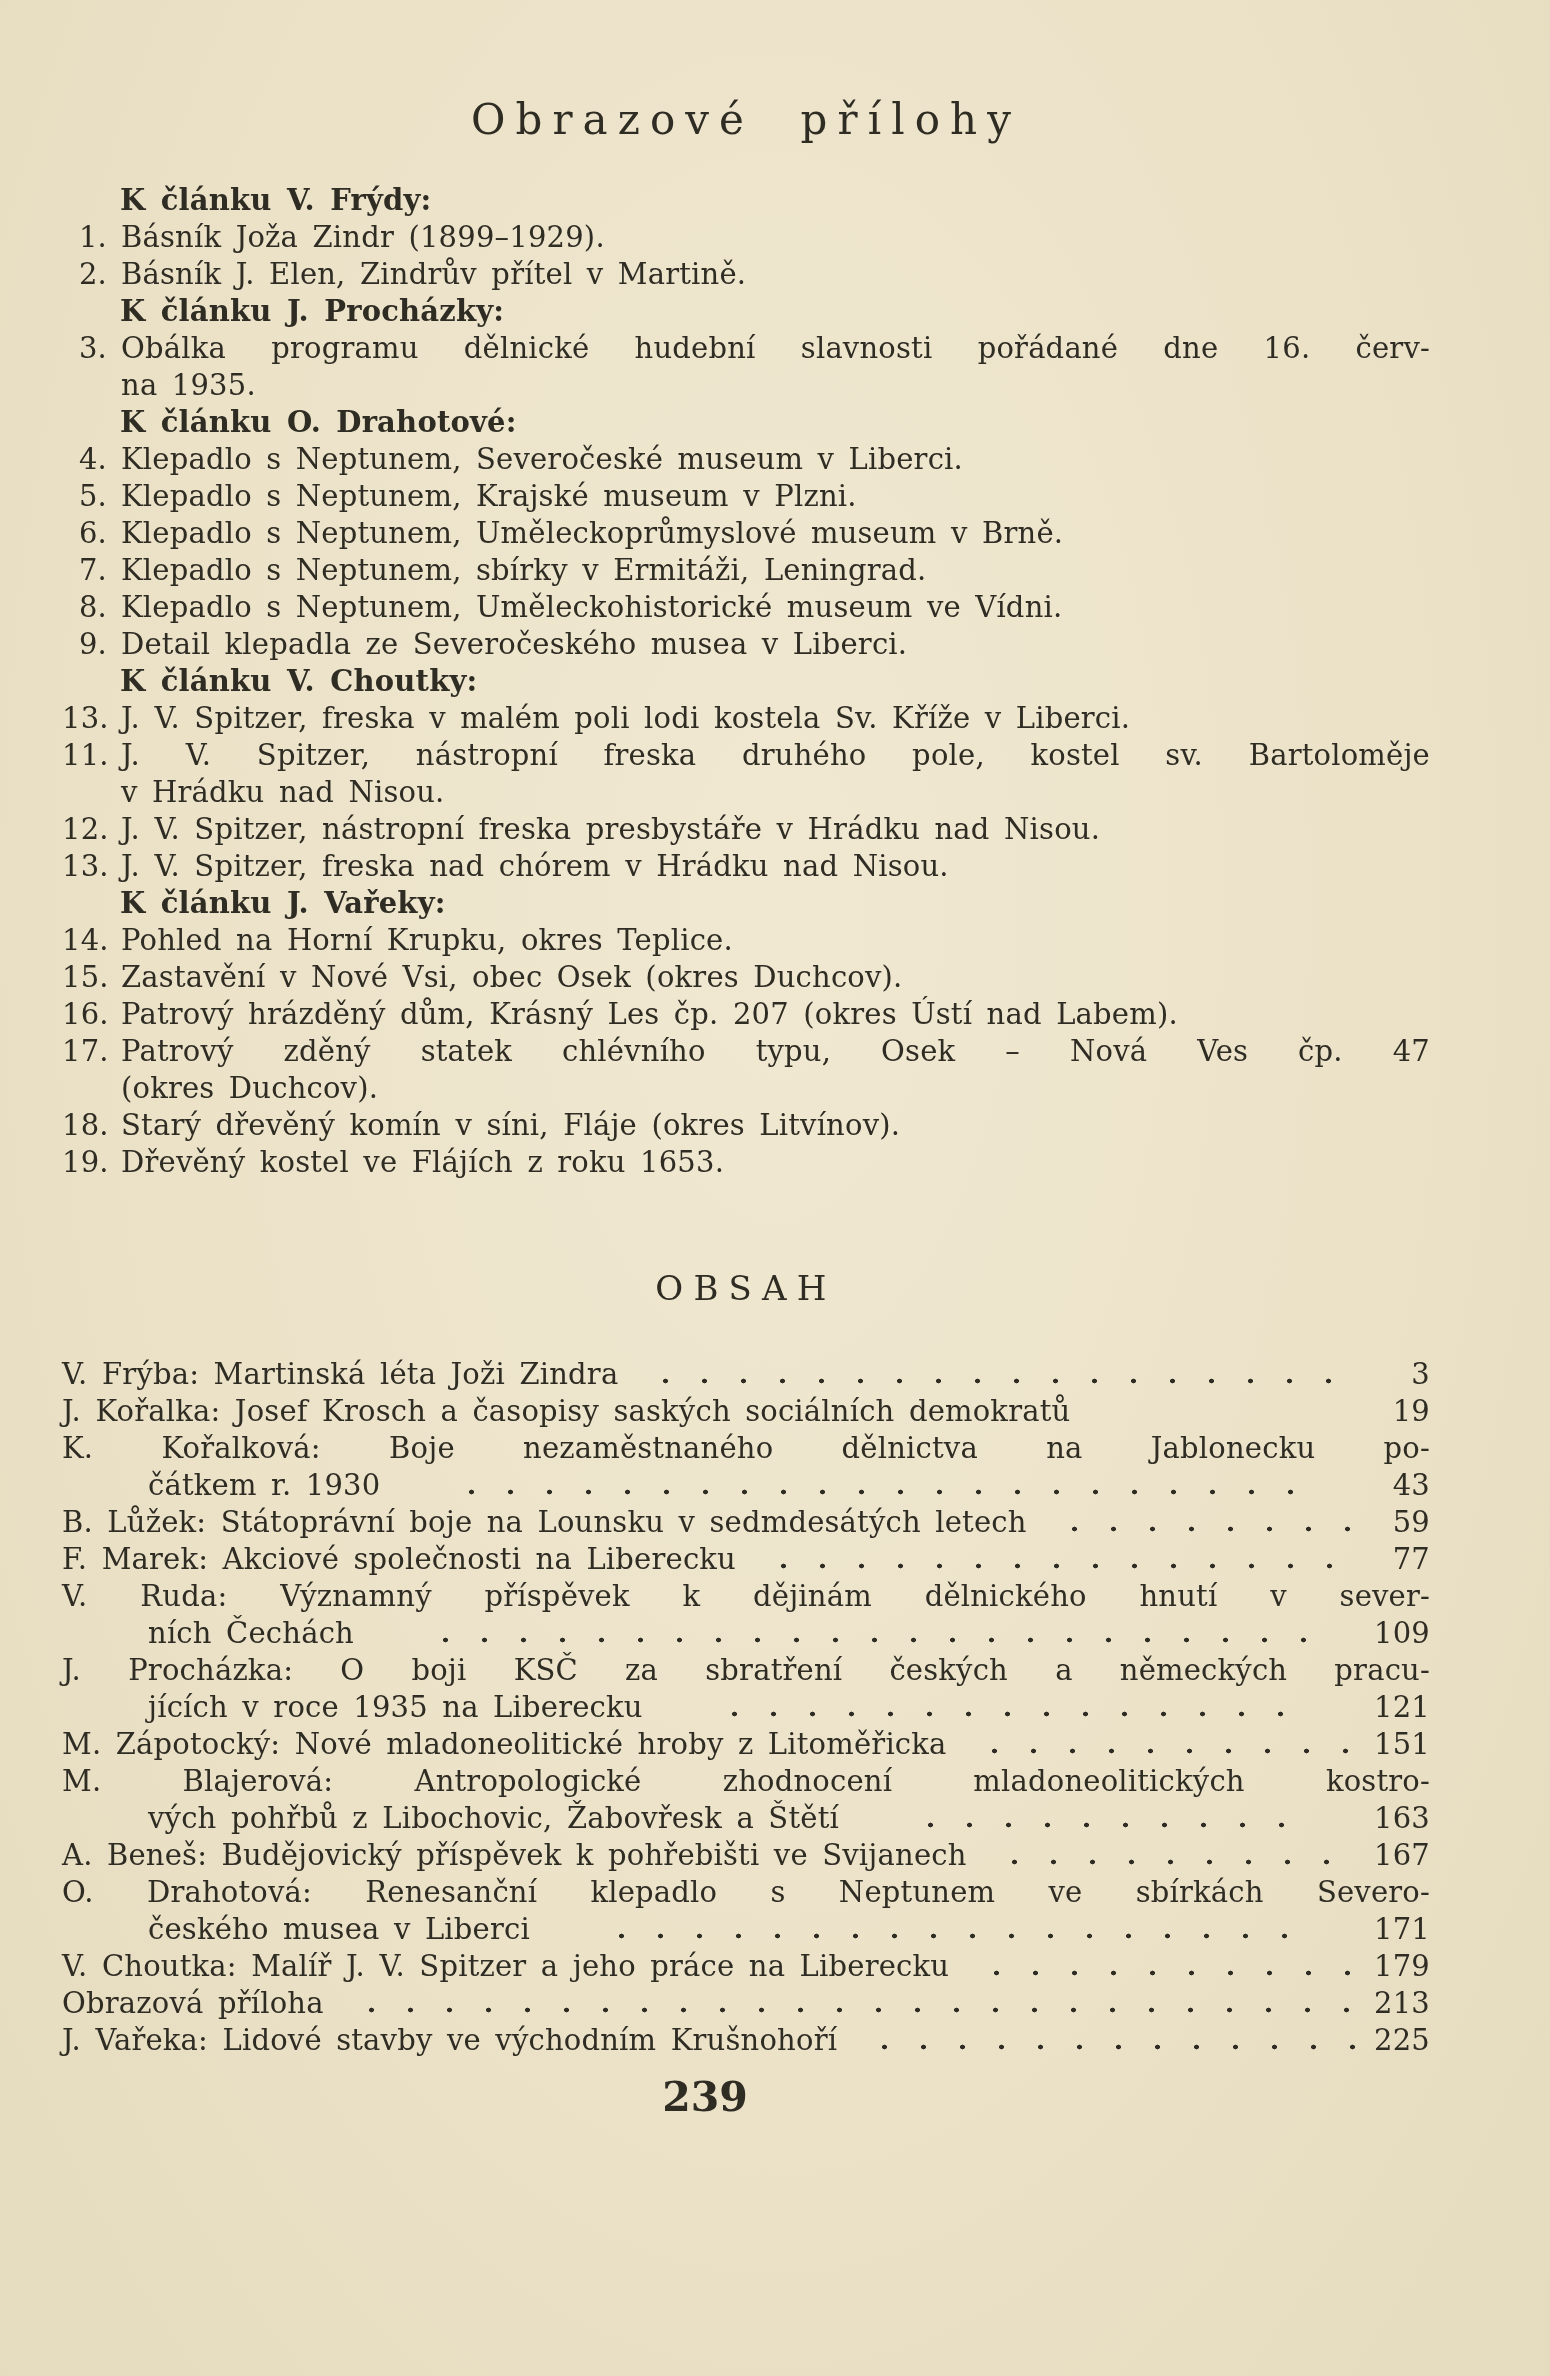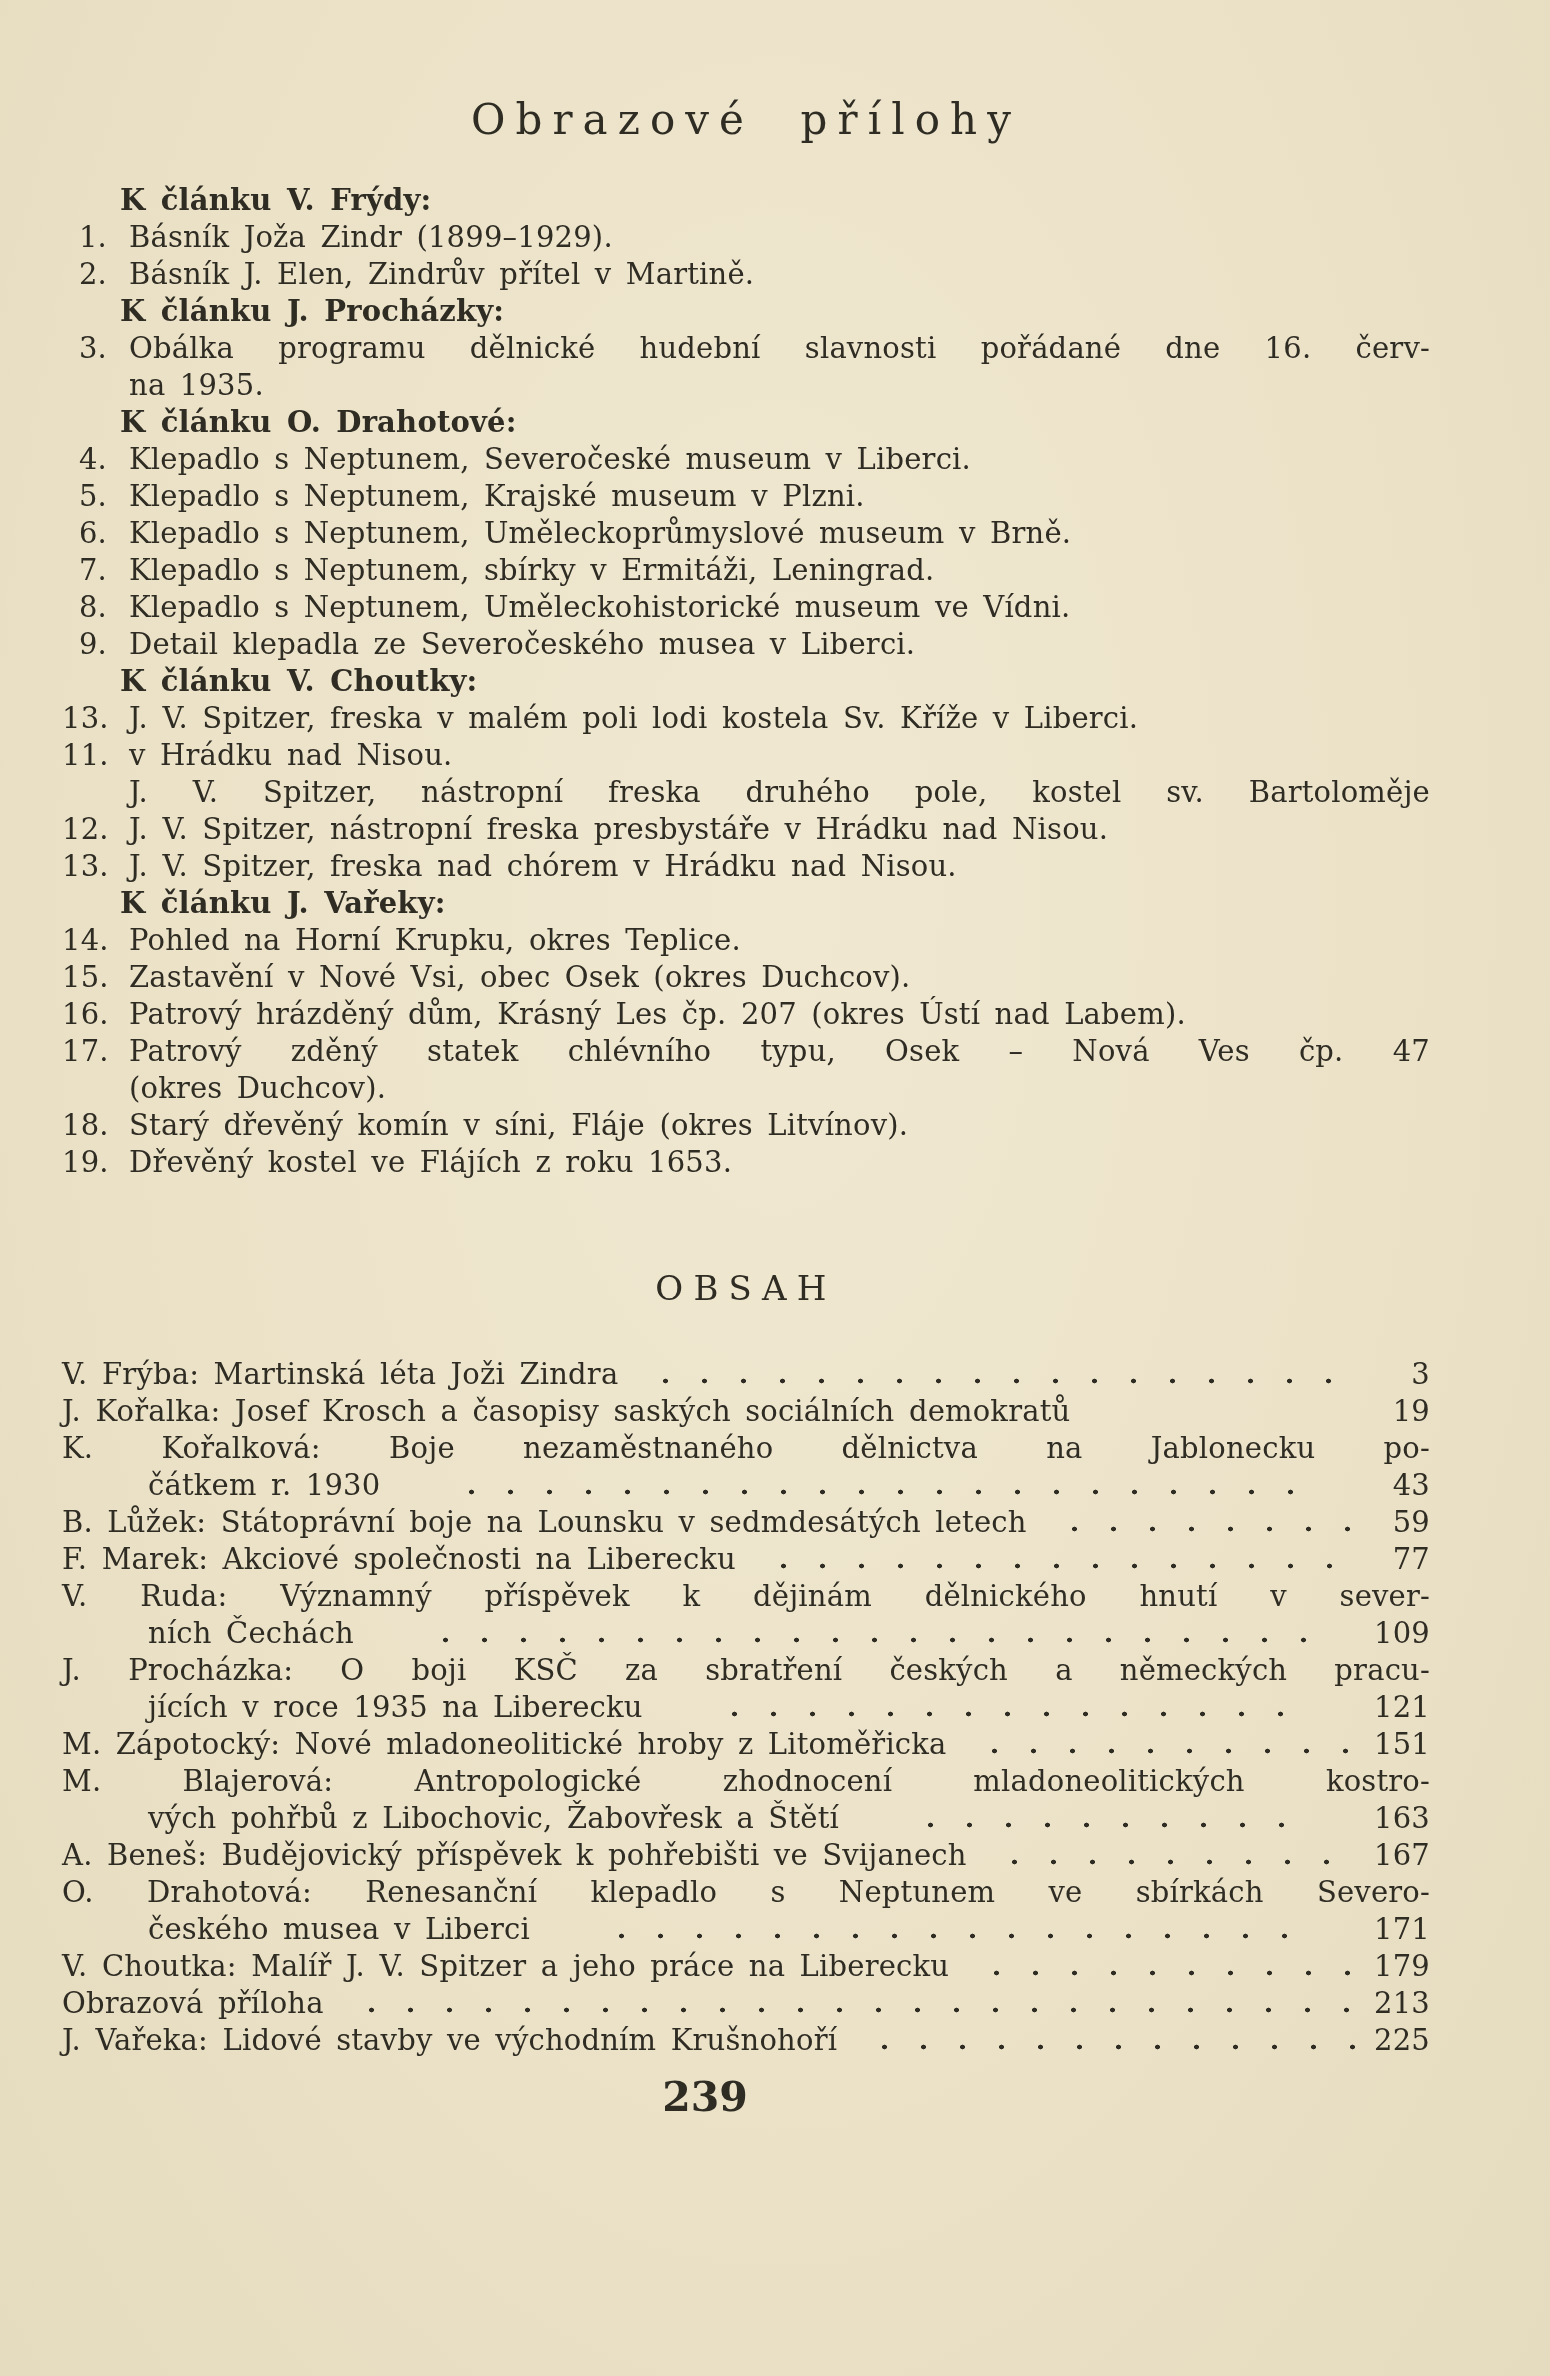--- a/index.html
+++ b/index.html
@@ -36,21 +36,21 @@
     font-size:29px; line-height:37px;
     word-spacing:5px; letter-spacing:0.2px;
   }
   .grp-header{
     font-weight:700;
     margin-left:58px;
   }
   .plate-item{ display:flex; align-items:flex-start; }
   .plate-num{ flex:none; width:45px; text-align:right; }
   .plate-text{ flex:1 1 auto; margin-left:14px; min-width:0; }
-  .plate-line{ text-align:left;margin-left:8px; }
+  .plate-line{ text-align:left; }
   .stretch{
     text-align:justify;
     text-align-last:justify;
     text-justify:inter-word;
   }
   
   .toc-heading{
     margin:87px 0 12px 0;
     font-size:34px; line-height:40px;
     font-weight:400;
@@ -157,22 +157,22 @@
         <div class="grp-header">K článku V. Choutky:</div>
         <div class="plate-item">
           <span class="plate-num">13.</span>
           <div class="plate-text">
             <div class="plate-line">J. V. Spitzer, freska v malém poli lodi kostela Sv. Kříže v Liberci.</div>
           </div>
         </div>
         <div class="plate-item">
           <span class="plate-num">11.</span>
           <div class="plate-text">
+            <div class="plate-line stretch">J. V. Spitzer, nástropní freska druhého pole, kostel sv. Bartoloměje</div>
             <div class="plate-line">v Hrádku nad Nisou.</div>
-            <div class="plate-line stretch">J. V. Spitzer, nástropní freska druhého pole, kostel sv. Bartoloměje</div>
           </div>
         </div>
         <div class="plate-item">
           <span class="plate-num">12.</span>
           <div class="plate-text">
             <div class="plate-line">J. V. Spitzer, nástropní freska presbystáře v Hrádku nad Nisou.</div>
           </div>
         </div>
         <div class="plate-item">
           <span class="plate-num">13.</span>

